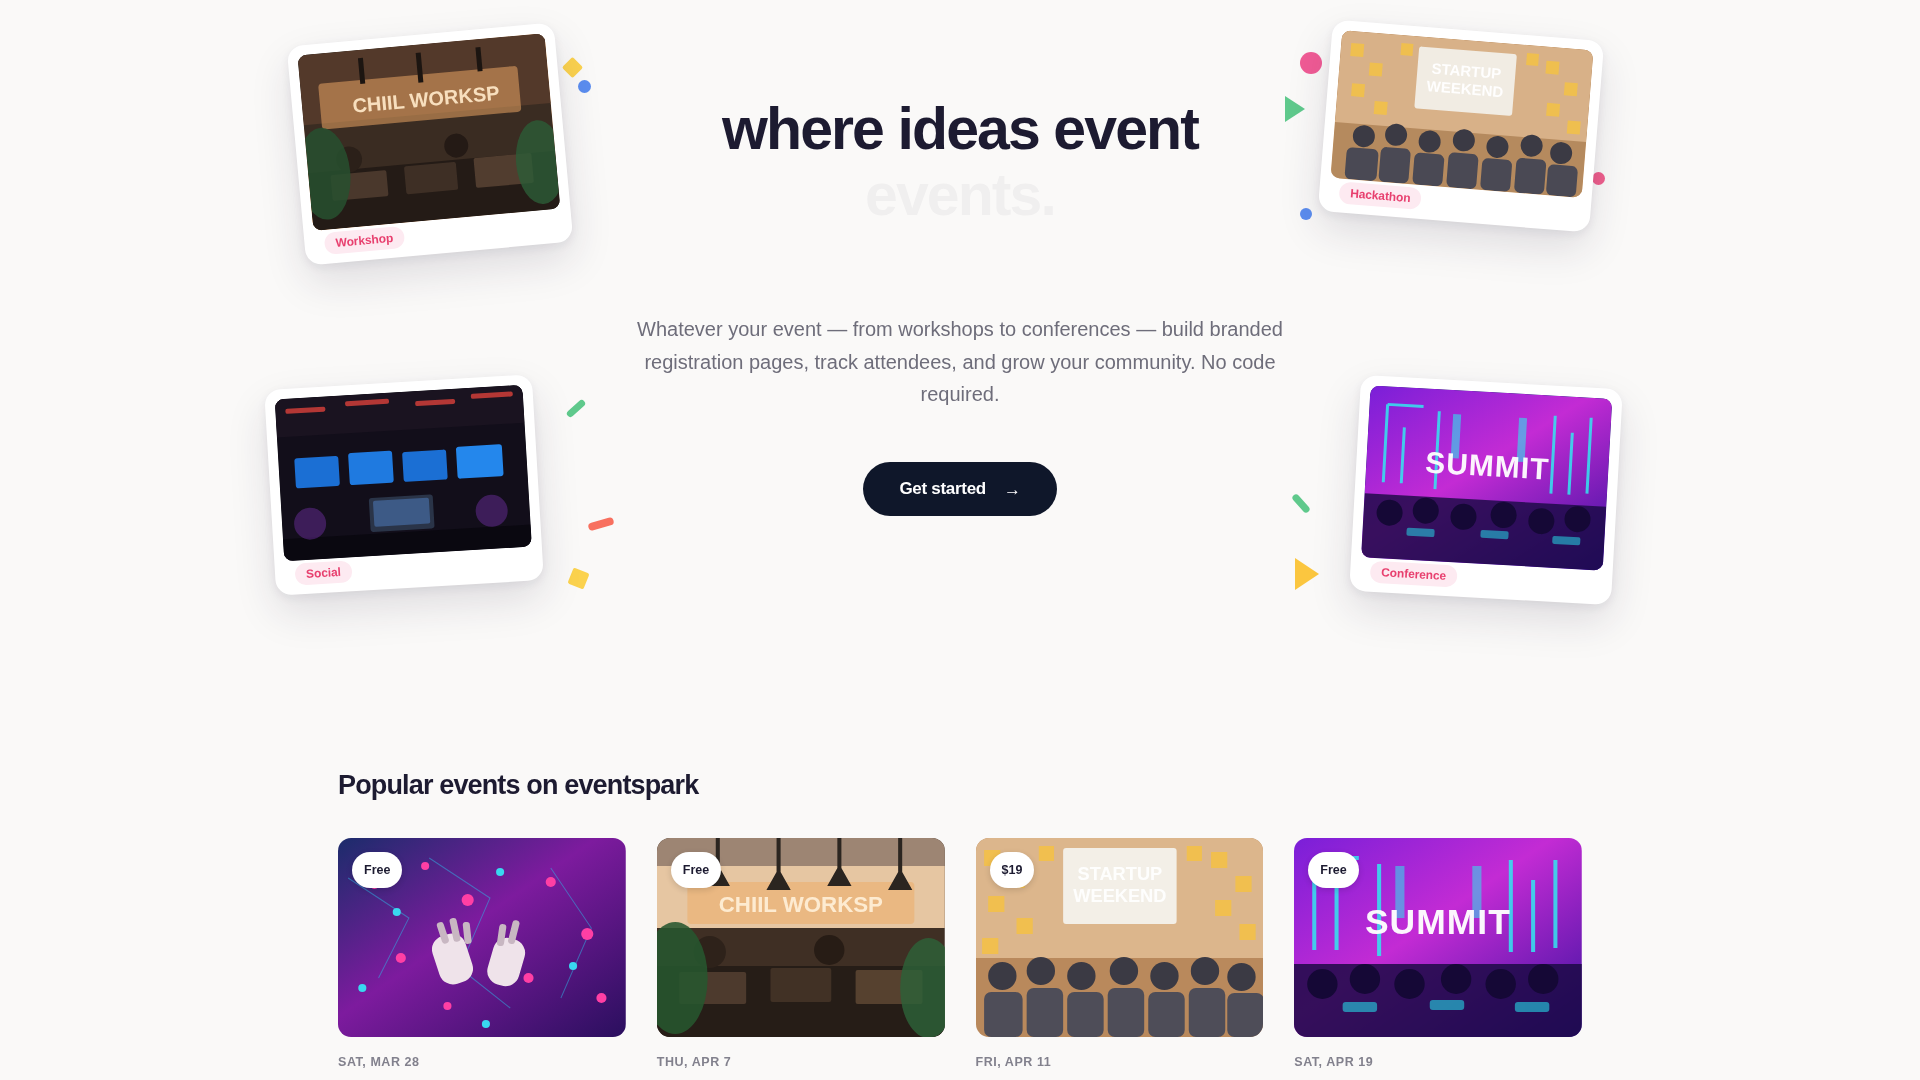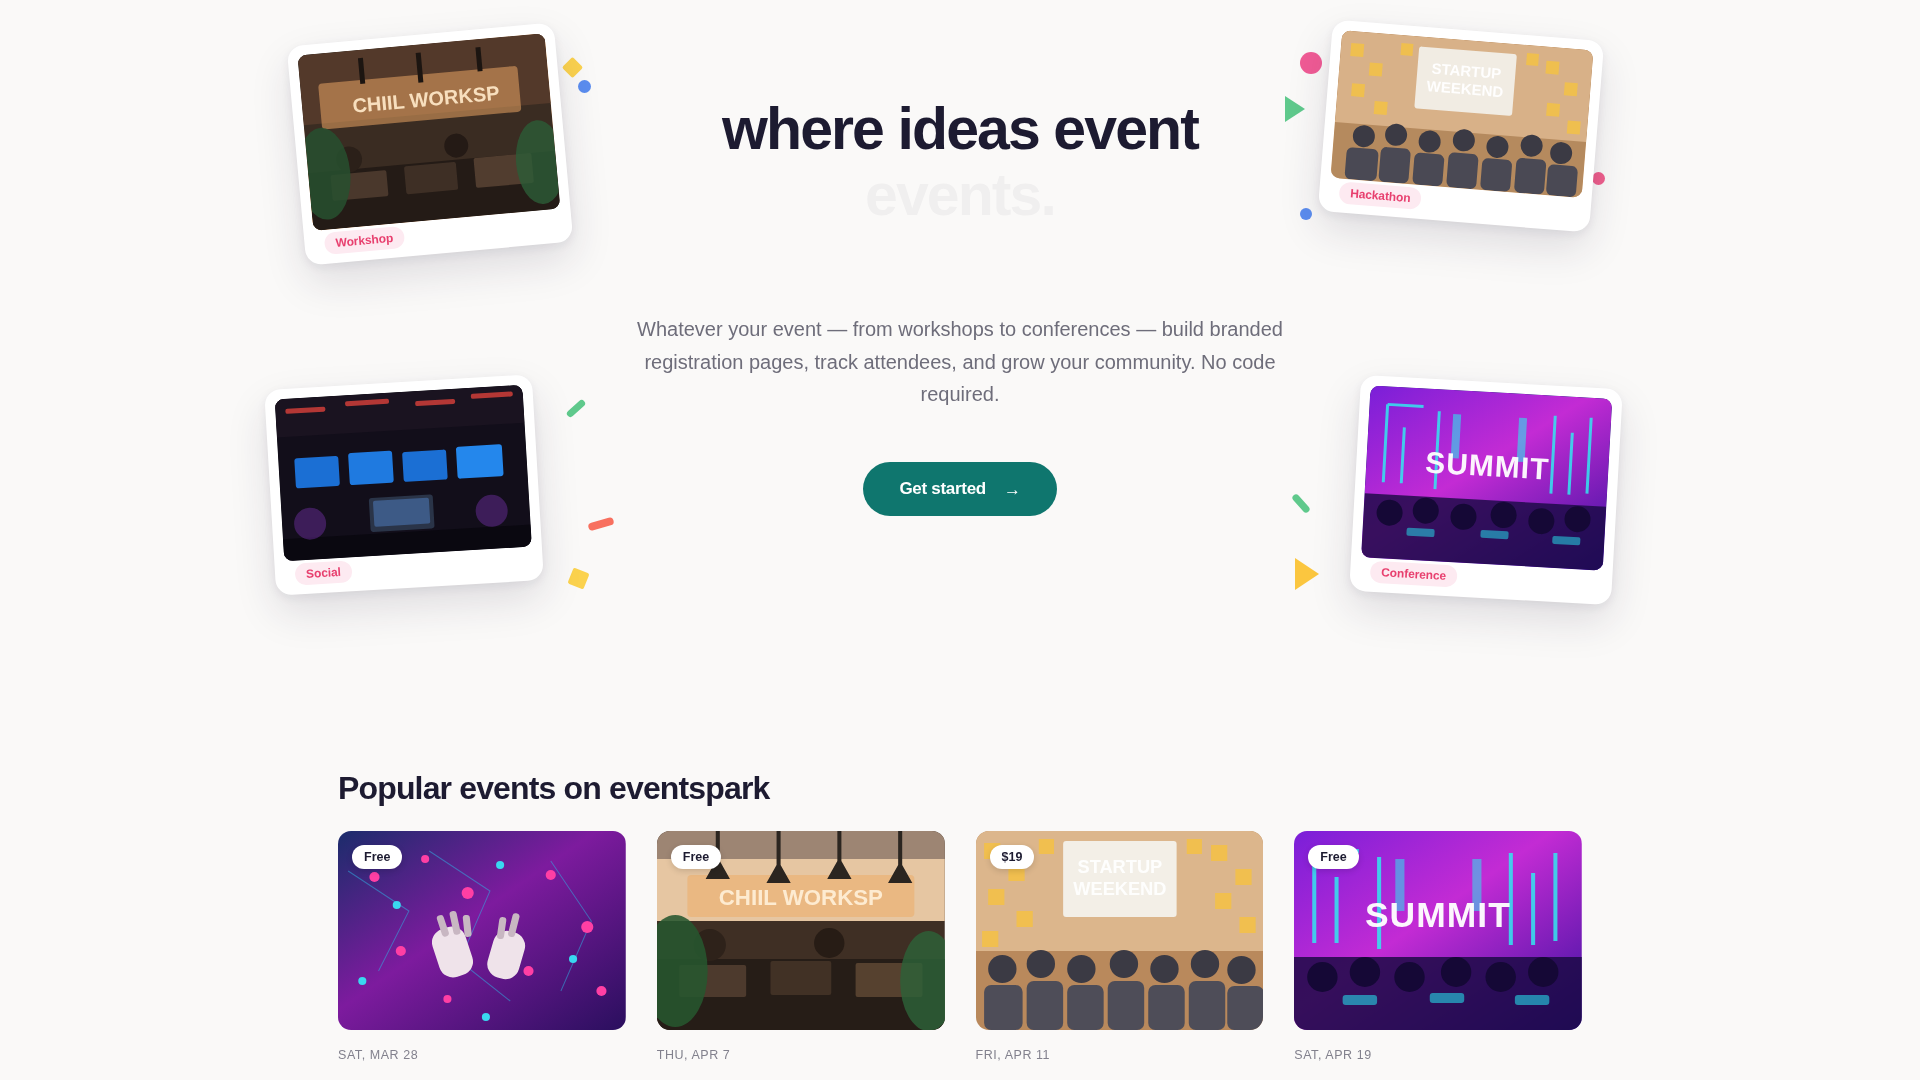--- a/index.html
+++ b/index.html
@@ -41,21 +41,21 @@
 
   .subtitle {
     margin-top: 85px;
     font-size: 20px; line-height: 1.62; color: #6e6d7a;
     padding: 0 18px;
   }
 
   .cta-wrap { margin-top: 52px; display: flex; justify-content: center; }
   .cta {
     display: inline-flex; align-items: center; gap: 18px;
-    background: #0f766e; color: #fff;
+    background: #0f172a; color: #fff;
     border: none; border-radius: 999px;
     padding: 17px 36px;
     font-family: "Liberation Sans", sans-serif;
     font-size: 17px; font-weight: 700; letter-spacing: -0.3px;
     cursor: pointer;
   }
   .cta .arrow { font-size: 17px; line-height: 1; }
 
   
   .fcard {
@@ -94,39 +94,39 @@
   
   .decor { position: absolute; z-index: 2; }
   .dot { border-radius: 50%; }
   .tri { width: 0; height: 0; }
 
   
   .events {
     position: absolute; top: 770px; left: 338px; width: 1244px;
   }
   .events-title {
-    font-size: 32px; font-weight: 700; color: #1d1b31;
-    letter-spacing: -0.85px; margin-bottom: 24px;
+    font-size: 27px; font-weight: 700; color: #1d1b31;
+    letter-spacing: -0.85px; margin-bottom: 37px;
   }
   .grid { display: grid; grid-template-columns: repeat(4, 1fr); gap: 31px; }
   .ecard { cursor: pointer; }
   .ecard .thumb {
     position: relative; width: 100%; height: 199px;
     border-radius: 13px; overflow: hidden;
   }
   .ecard .price {
     position: absolute; top: 14px; left: 14px;
     background: #fff; color: #1d1b31;
     font-size: 12.5px; font-weight: 700;
-    padding: 5px 12px; border-radius: 999px;
+    padding: 11px 12px; border-radius: 999px;
     box-shadow: 0 2px 6px rgba(0,0,0,0.14);
   }
   .ecard .date {
     margin-top: 18px;
-    font-size: 12.5px; font-weight: 400; color: #82818d;
+    font-size: 12.5px; font-weight: 700; color: #82818d;
     letter-spacing: 0.55px;
   }
 </style>
 </head>
 <body>
 
 <div class="hero">
 
   <div class="decor dot" style="left:290px;top:50px;width:19px;height:19px;background:#ef5f8d;"></div>
   <div class="decor" style="left:565px;top:60px;width:15px;height:15px;background:#fbd24e;transform:rotate(45deg);border-radius:2px;"></div>

